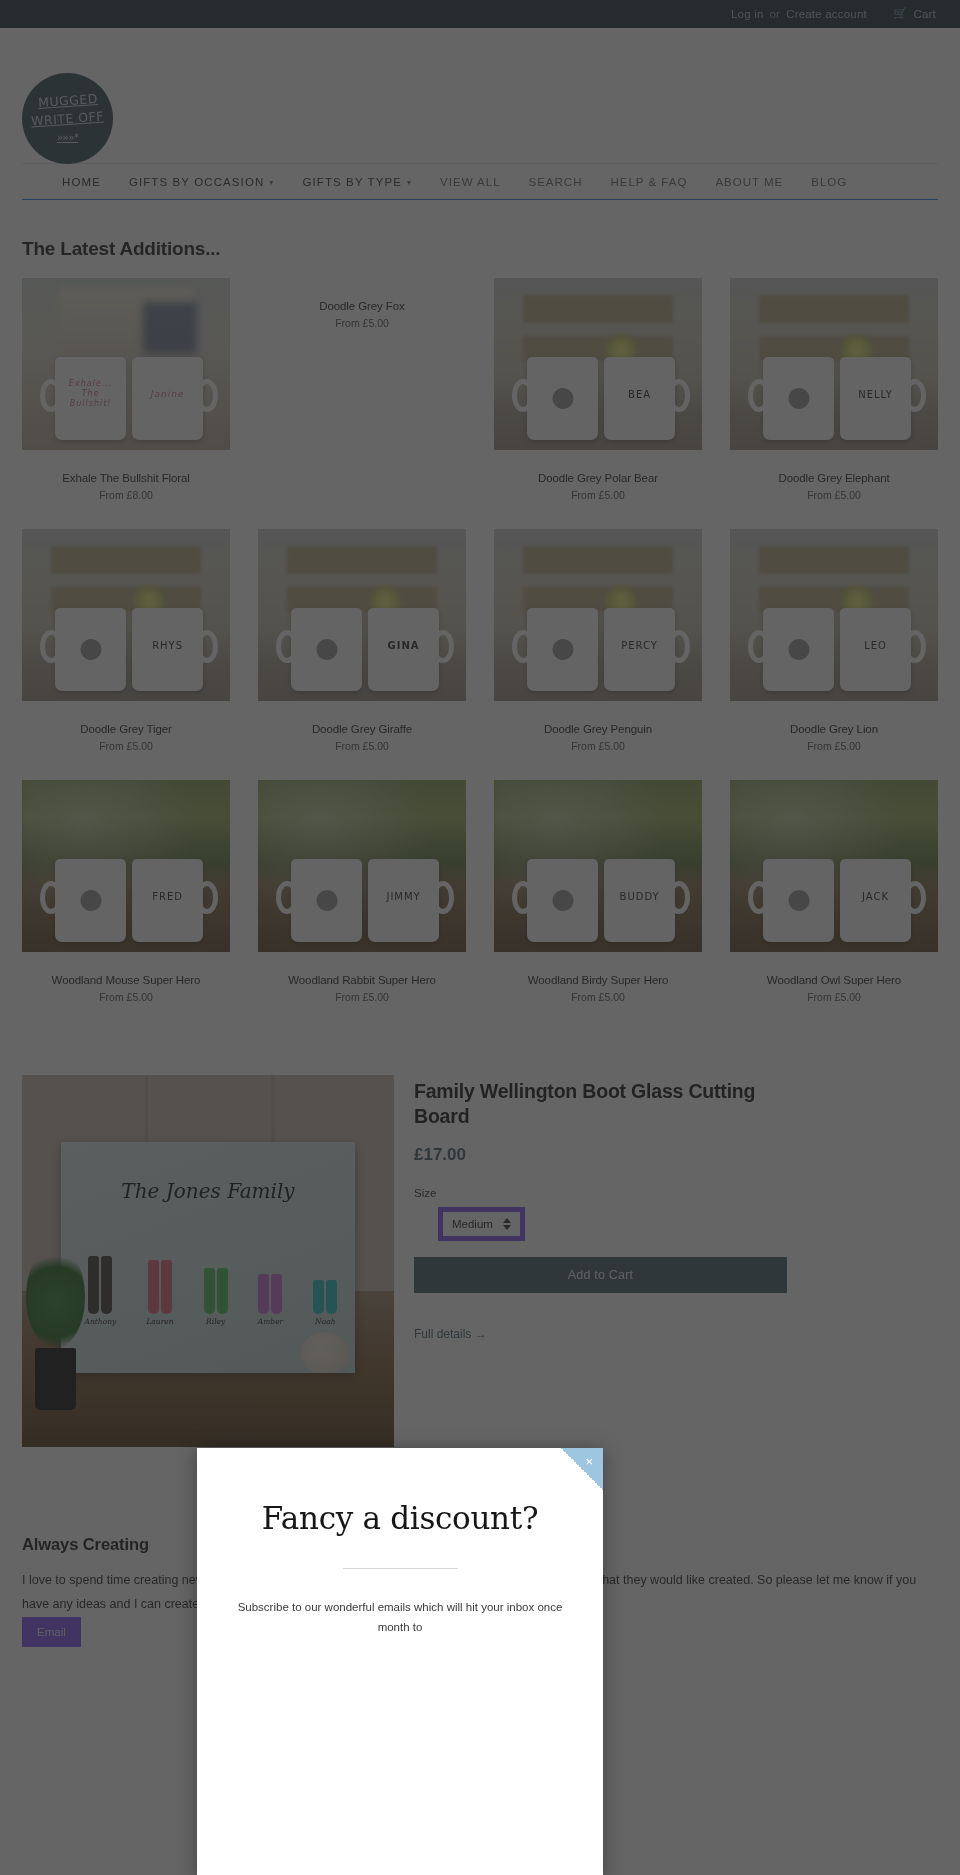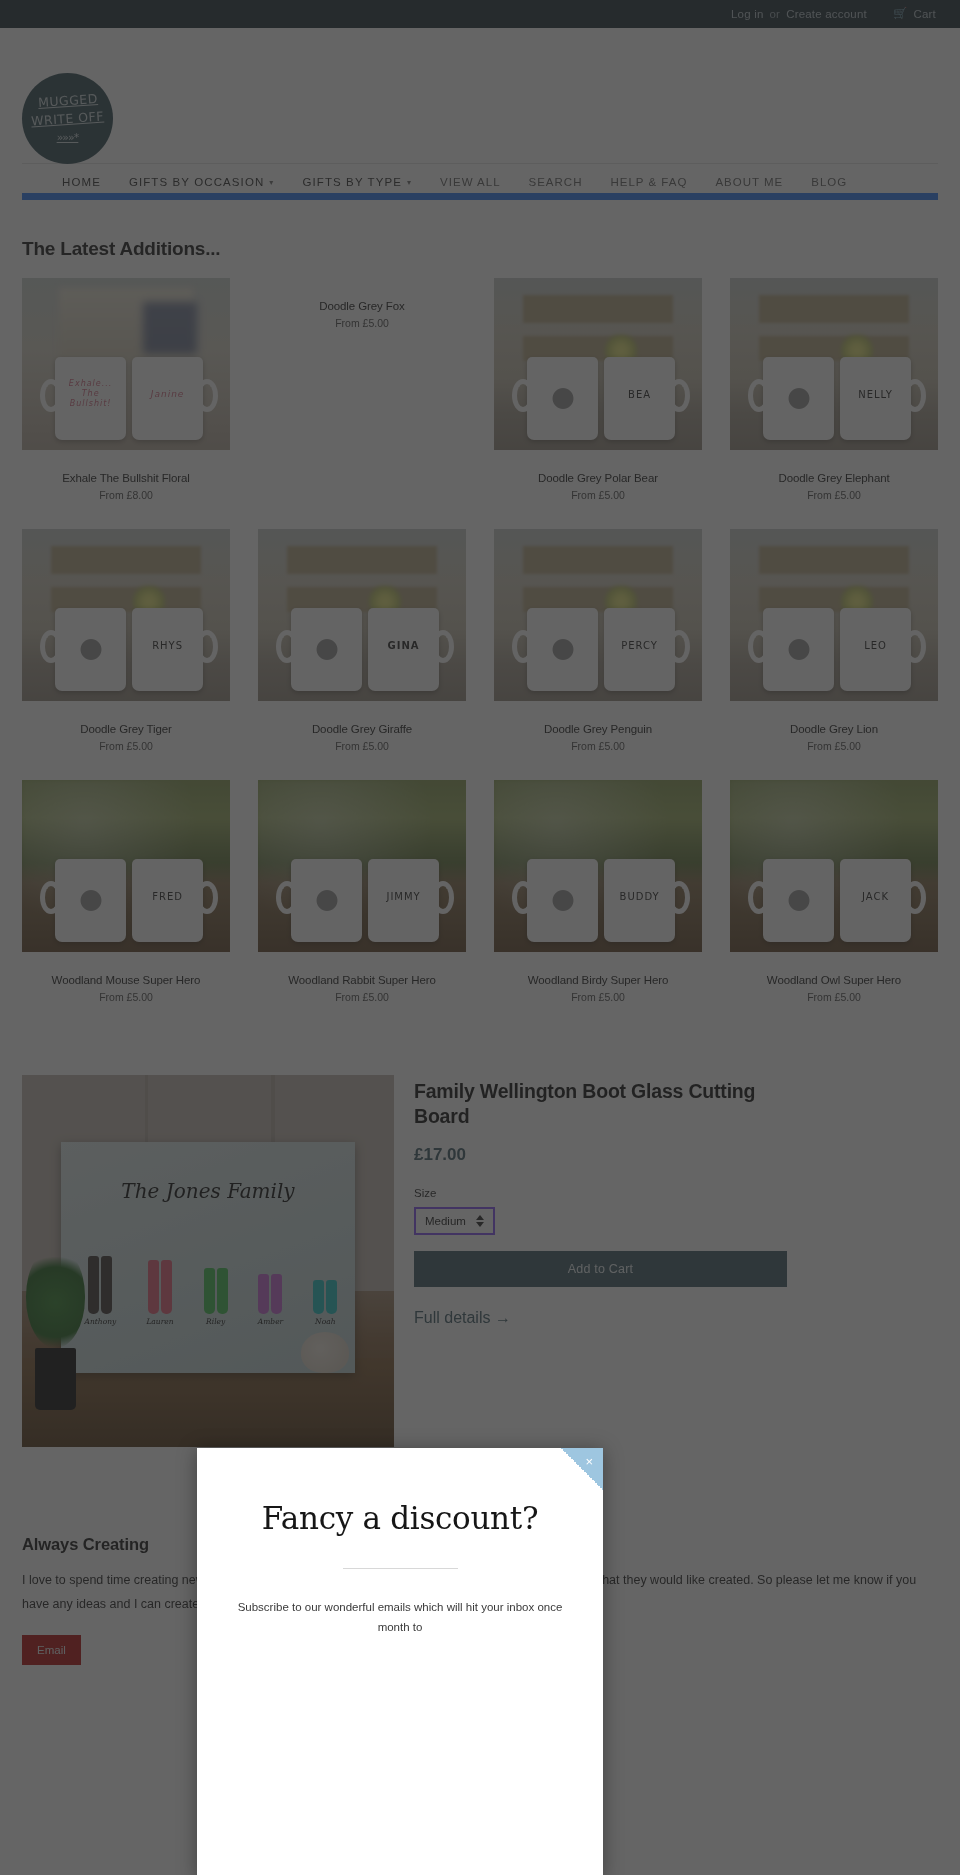--- a/index.html
+++ b/index.html
@@ -77,21 +77,21 @@
     text-align: center;
     font-family: "DejaVu Sans", sans-serif;
   }
   .logo .l1 { font-size: 12.5px; letter-spacing: .5px; transform: rotate(-4deg); }
   .logo .l2 { font-size: 12.5px; letter-spacing: .5px; transform: rotate(-4deg); margin-top: 2px; }
   .logo .l3 { font-size: 11px; letter-spacing: -1px; margin-top: 4px; }
 
   
   .nav-wrap {
     border-top: 1px solid #e3e3e3;
-    border-bottom: 7px solid #3b82f6;
+    border-bottom: 1px solid #3b82f6;
     margin: 0 22px;
     height: 37px;
   }
   .nav {
     display: flex;
     align-items: center;
     height: 36px;
     padding-left: 26px;
   }
   .nav-item {
@@ -281,54 +281,55 @@
     line-height: 1.28; max-width: 370px; letter-spacing:-.2px;
   }
   .featured-price {
     font-size: 17px; font-weight: bold; color:#4a6670;
     margin-top: 16px;
   }
   .field-label { font-size: 11.5px; color:#333; margin-top: 22px; }
   .select-box {
     margin-top: 8px;
     display:inline-flex; align-items:center; gap:10px;
-    border:2px solid #8b5cf6; background:#fff;
+    border:5px solid #8b5cf6; background:#fff;
     padding: 6px 9px; font-size: 11.5px; color:#2b2b2b;
     min-width: 74px;
+    margin-left: 24px;
   }
   .spinner { display:flex; flex-direction:column; gap:2px; line-height:0; }
   .spinner i {
     display:block; width:0; height:0;
     border-left:4px solid transparent; border-right:4px solid transparent;
   }
   .spinner .up { border-bottom:5px solid #333; }
   .spinner .dn { border-top:5px solid #333; }
   .btn-cart {
     display:block; width: 373px; margin-top: 16px;
     background:#4a6670; color:#eaf0f2; border:none;
     padding: 11px 0; font-size: 12.5px; text-align:center;
     letter-spacing:.2px;
   }
   .full-details {
-    display:inline-block; margin-top: 22px;
-    color:#4a6670; font-size:16px; text-decoration:none;
+    display:inline-block; margin-top: 34px;
+    color:#4a6670; font-size:12px; text-decoration:none;
   }
 
   
   .creating { padding: 0 22px; margin-top: 88px; }
   .creating h2 {
     font-size: 16.5px; font-weight:bold; color:#262626; letter-spacing:-.1px;
   }
   .creating p {
     font-size: 12.5px; color:#303030; line-height: 1.95; margin-top: 14px;
     max-width: 905px;
   }
   .btn-email {
-    display:inline-block; margin-top: 18px;
-    background:#b91c1c; color:#e8eef0; font-size:11.5px;
+    display:inline-block; 
+    background:#8b5cf6; color:#e8eef0; font-size:11.5px;
     padding: 9px 15px; text-decoration:none;
   }
 
   
   .modal {
     position: absolute;
     left: 197px; top: 1448px;
     width: 406px; height: 430px;
     background: #ffffff;
     z-index: 900;

